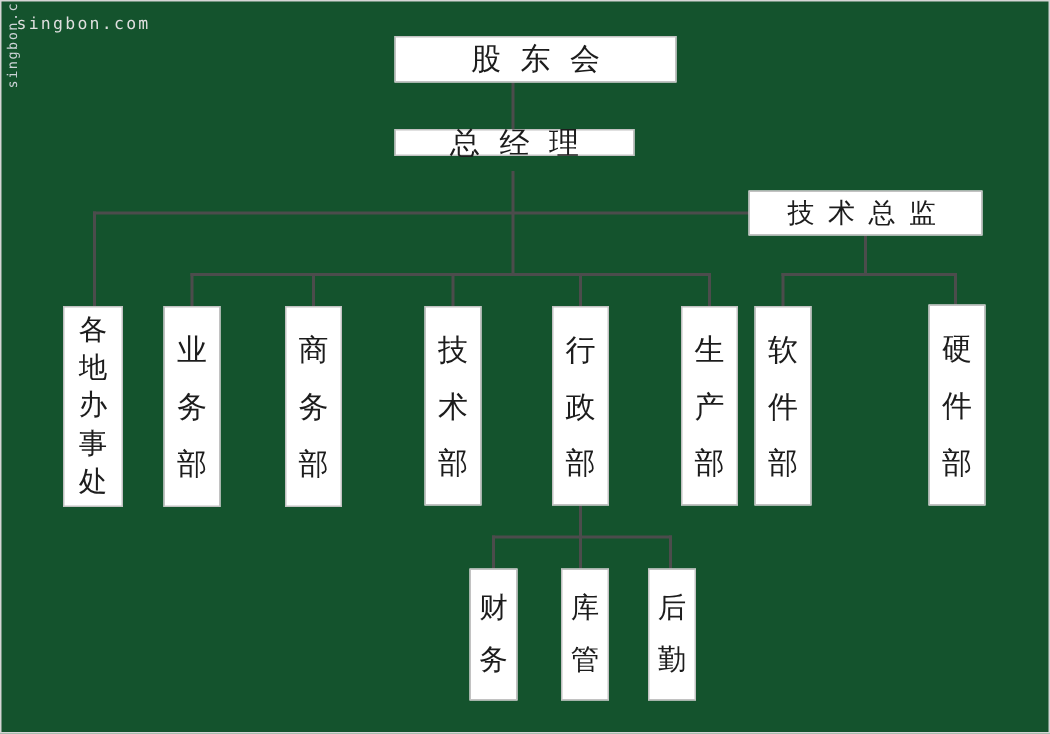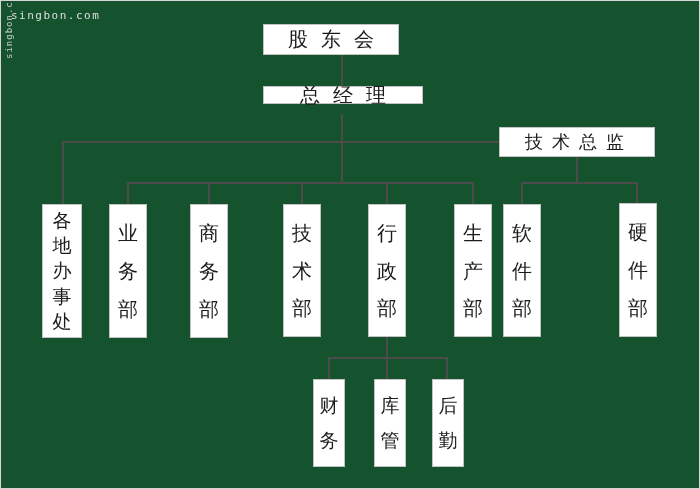--- a/index.html
+++ b/index.html
@@ -90,21 +90,21 @@
   <div class="line" style="left:575px; top:156px; width:2px;   height:27px;"></div>
   <div class="line" style="left:520px; top:181px; width:117px; height:2px;"></div>
   <div class="line" style="left:520px; top:181px; width:2px;   height:22px;"></div>
   <div class="line" style="left:635px; top:181px; width:2px;   height:21px;"></div>
   <div class="line" style="left:385px; top:336px; width:2px;   height:22px;"></div>
   <div class="line" style="left:327px; top:356px; width:120px; height:2px;"></div>
   <div class="line" style="left:327px; top:356px; width:2px;   height:22px;"></div>
   <div class="line" style="left:385px; top:356px; width:2px;   height:22px;"></div>
   <div class="line" style="left:445px; top:356px; width:2px;   height:22px;"></div>
 
-  <div class="node hbox big" style="left:262px; top:23px; width:136px; height:31px;">股东会</div>
+  <div class="node hbox big" style="left:262px; top:23px; width:188px; height:31px;">股东会</div>
 
   <div class="node hbox big" style="left:262px; top:85px; width:160px; height:18px;">总经理</div>
 
   <div class="node hbox small" style="left:498px; top:126px; width:156px; height:30px;">技术总监</div>
 
   <div class="node vbox tight" style="left:41px; top:203px; width:40px; height:134px;">
       <span>各</span>
       <span>地</span>
       <span>办</span>
       <span>事</span>

